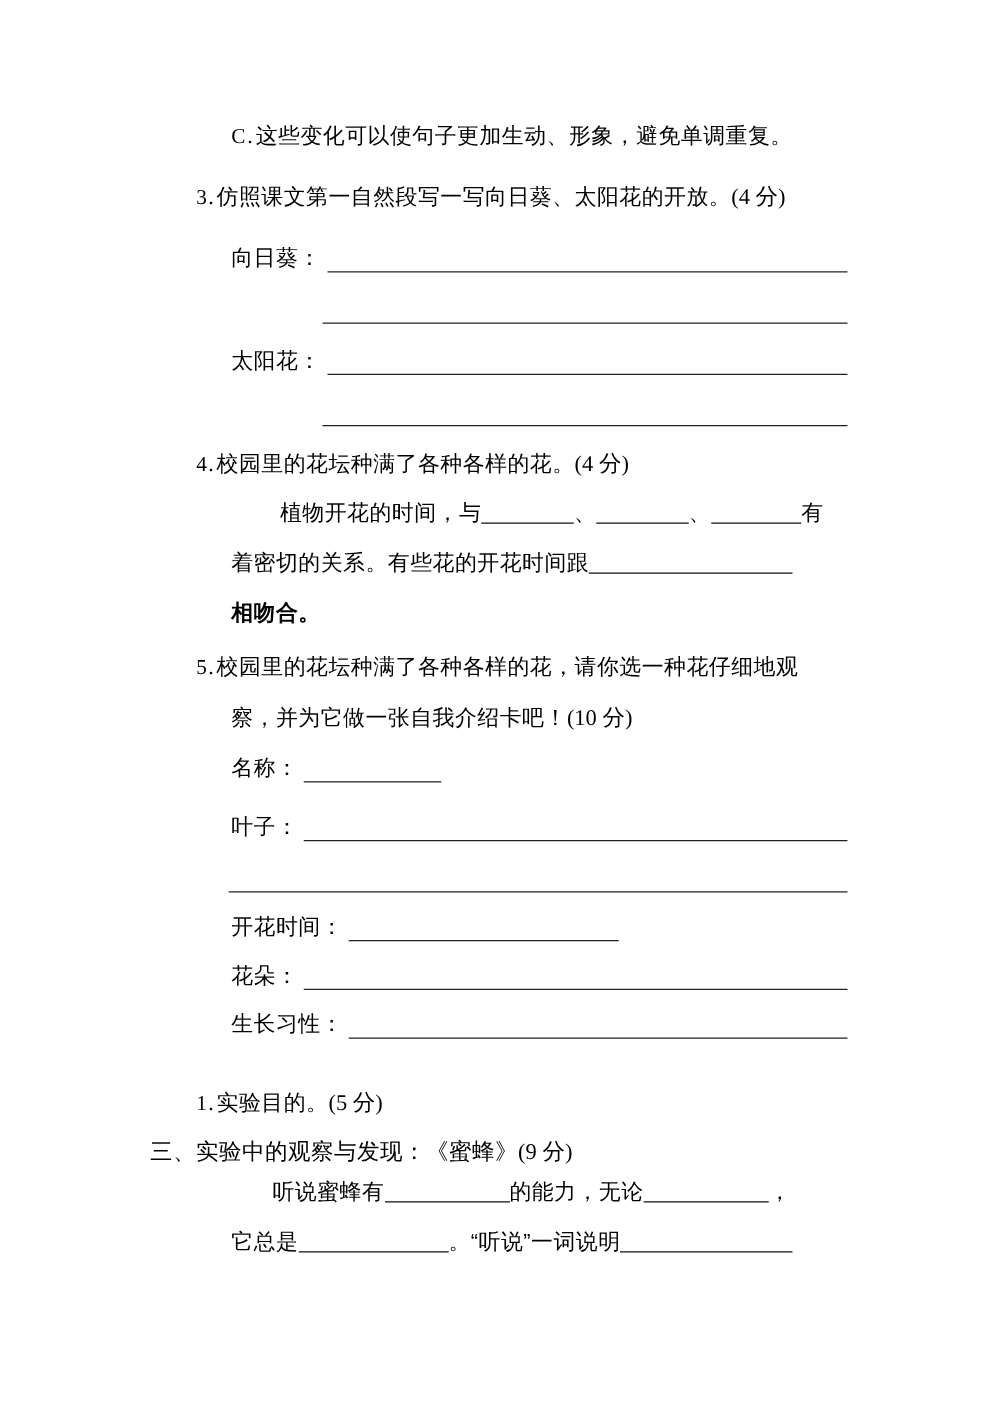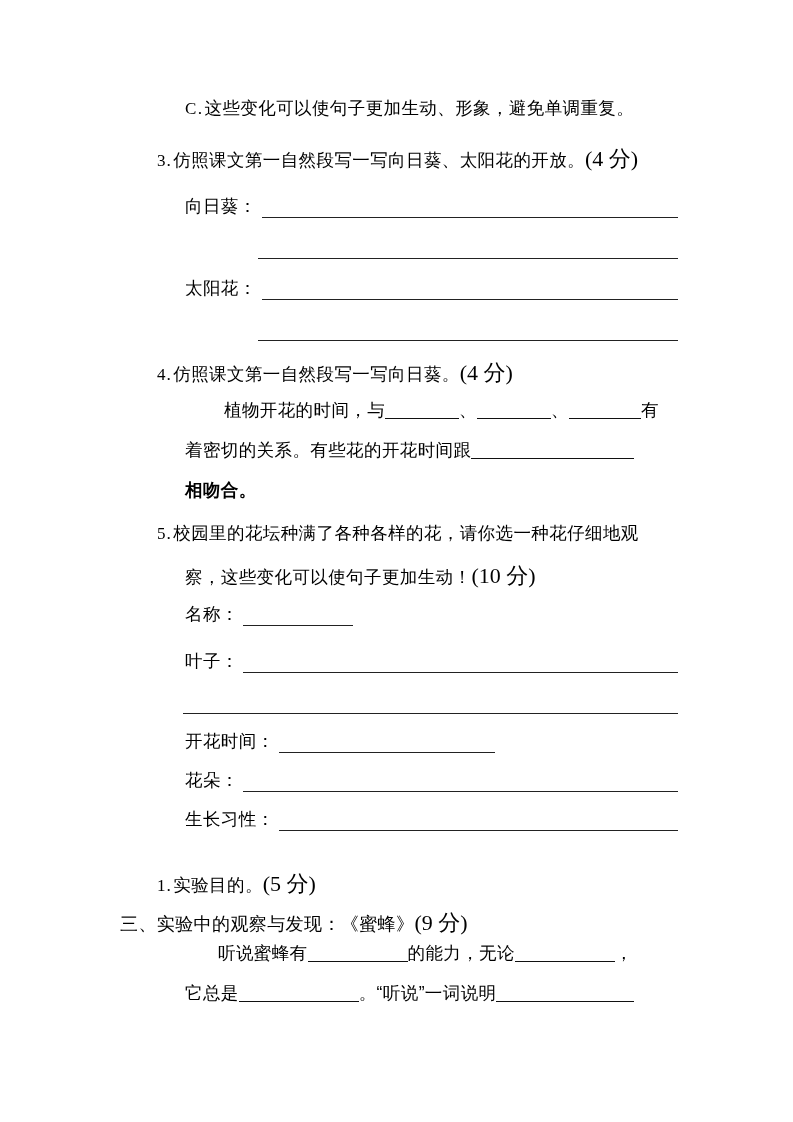--- a/index.html
+++ b/index.html
@@ -41,21 +41,21 @@
   .qnum .digit {
     font-family: "Liberation Serif", "DejaVu Serif", serif;
     font-size: 17px;
   }
   .dotsep {
     font-family: "Liberation Serif", "DejaVu Serif", serif;
     padding: 0 2px 0 1px;
   }
   .score {
     font-family: "Liberation Serif", "DejaVu Serif", serif;
-    font-size: 22px;
+    font-size: 18px;
     letter-spacing: 0px;
   }
   .sec-heading {
     font-size: 18px;
   }
   .opt-letter {
     font-family: "Liberation Serif", "DejaVu Serif", serif;
     font-size: 17px;
   }
 
@@ -100,40 +100,40 @@
   <div class="rule" style="left:262px; top:217px; width:416px;"></div>
   <div class="rule" style="left:258px; top:258px; width:420px;"></div>
 
   <div class="row" style="left:185px; top:280px;text-align:center;">
     <span class="label">太阳花</span><span class="colon">：</span>
   </div>
   <div class="rule" style="left:262px; top:299px; width:416px;"></div>
   <div class="rule" style="left:258px; top:340px; width:420px;"></div>
 
   <div class="row" style="left:157px; top:362px;">
-    <span class="qnum"><span class="digit">4</span></span><span class="dotsep">.</span><span>仿照课文第一自然段写一写向日葵。</span><span class="score">(4 分)</span>
+    <span class="qnum"><span class="digit">4</span></span><span class="dotsep">.</span><span>校园里的花坛种满了各种各样的花。</span><span class="score">(4 分)</span>
   </div>
 
   <div class="row" style="left:224px; top:402px;">
     <span>植物开花的时间，与</span><span class="blank" style="width:74px;"></span><span>、</span><span class="blank" style="width:74px;"></span><span>、</span><span class="blank" style="width:72px;"></span><span>有</span>
   </div>
 
   <div class="row" style="left:185px; top:442px;">
     <span>着密切的关系。有些花的开花时间跟</span><span class="blank" style="width:163px;"></span>
   </div>
 
   <div class="row" style="left:185px; top:482px;font-weight:bold;">
     <span>相吻合。</span>
   </div>
 
   <div class="row" style="left:157px; top:525px;">
     <span class="qnum"><span class="digit">5</span></span><span class="dotsep">.</span><span>校园里的花坛种满了各种各样的花，请你选一种花仔细地观</span>
   </div>
   <div class="row" style="left:185px; top:565px;">
-    <span>察，这些变化可以使句子更加生动！</span><span class="score">(10 分)</span>
+    <span>察，并为它做一张自我介绍卡吧！</span><span class="score">(10 分)</span>
   </div>
 
   <div class="row" style="left:185px; top:606px;">
     <span class="label">名称</span><span class="colon">：</span>
   </div>
   <div class="rule" style="left:243px; top:625px; width:110px;"></div>
 
   <div class="row" style="left:185px; top:653px;">
     <span class="label">叶子</span><span class="colon">：</span>
   </div>

